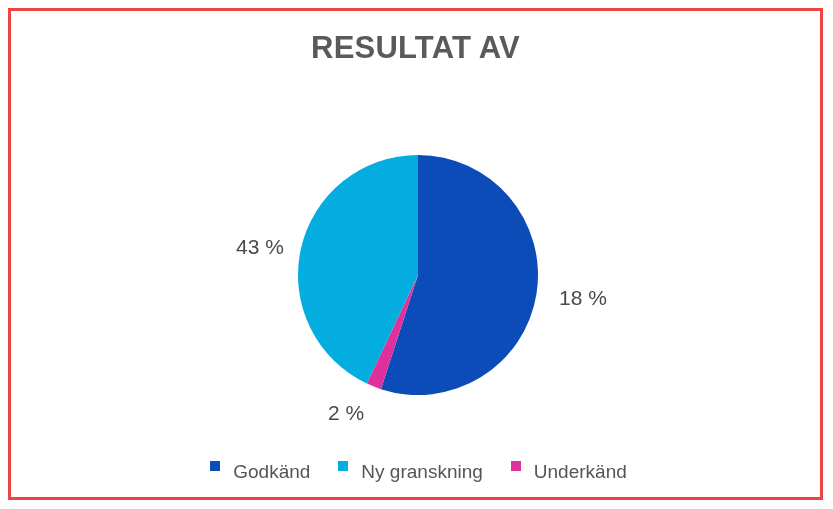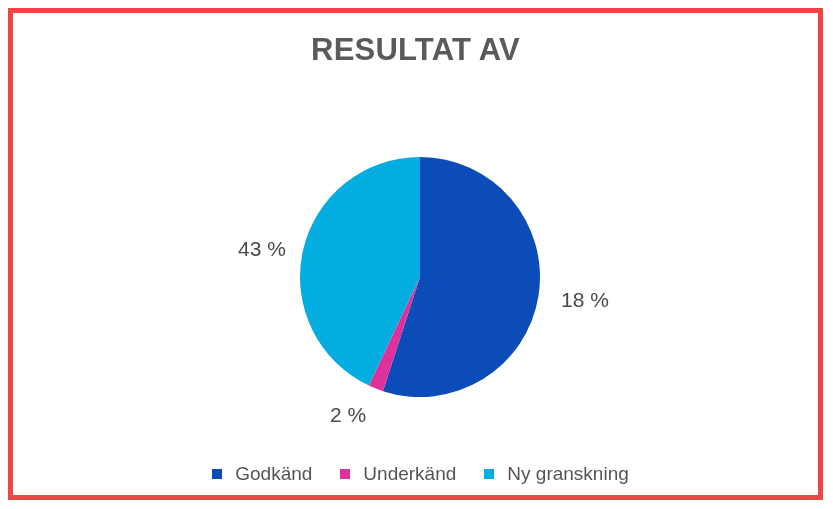--- a/index.html
+++ b/index.html
@@ -12,21 +12,21 @@
     height: 509px;
     font-family: "Liberation Sans", sans-serif;
     overflow: hidden;
   }
   .chart-frame {
     position: absolute;
     left: 8px;
     top: 8px;
     width: 815px;
     height: 492px;
-    border: 5px solid #ef4444;
+    border: 3px solid #ef4444;
     background: #ffffff;
     box-sizing: border-box;
   }
   .chart-title {
     position: absolute;
     left: 0;
     top: 18px;
     width: 100%;
     text-align: center;
     color: #5a5a5a;
@@ -68,21 +68,21 @@
     left: 0;
     top: 450px;
     width: 815px;
     display: flex;
     justify-content: center;
     align-items: center;
     gap: 28px;
   }
   .legend-item {
     display: flex;
-    align-items: center;
+    align-items: flex-start;
     gap: 13px;
   }
   .legend-swatch {
     width: 10px;
     height: 10px;
     display: inline-block;
     flex: 0 0 auto;
   }
   .legend-label {
     color: #555555;
@@ -113,22 +113,22 @@
     <span class="slice-label label-godkand">18 %</span>
     <span class="slice-label label-underkand">2 %</span>
   </div>
 
   <div class="legend">
     <div class="legend-item">
       <span class="legend-swatch" style="background:#0b4cb8"></span>
       <span class="legend-label">Godkänd</span>
     </div>
     <div class="legend-item">
+      <span class="legend-swatch" style="background:#04ade0"></span>
+      <span class="legend-label">Ny granskning</span>
+    </div>
+    <div class="legend-item">
       <span class="legend-swatch" style="background:#e0309b"></span>
       <span class="legend-label">Underkänd</span>
-    </div>
-    <div class="legend-item">
-      <span class="legend-swatch" style="background:#04ade0"></span>
-      <span class="legend-label">Ny granskning</span>
     </div>
   </div>
 
 </div>
 
 </body></html>

